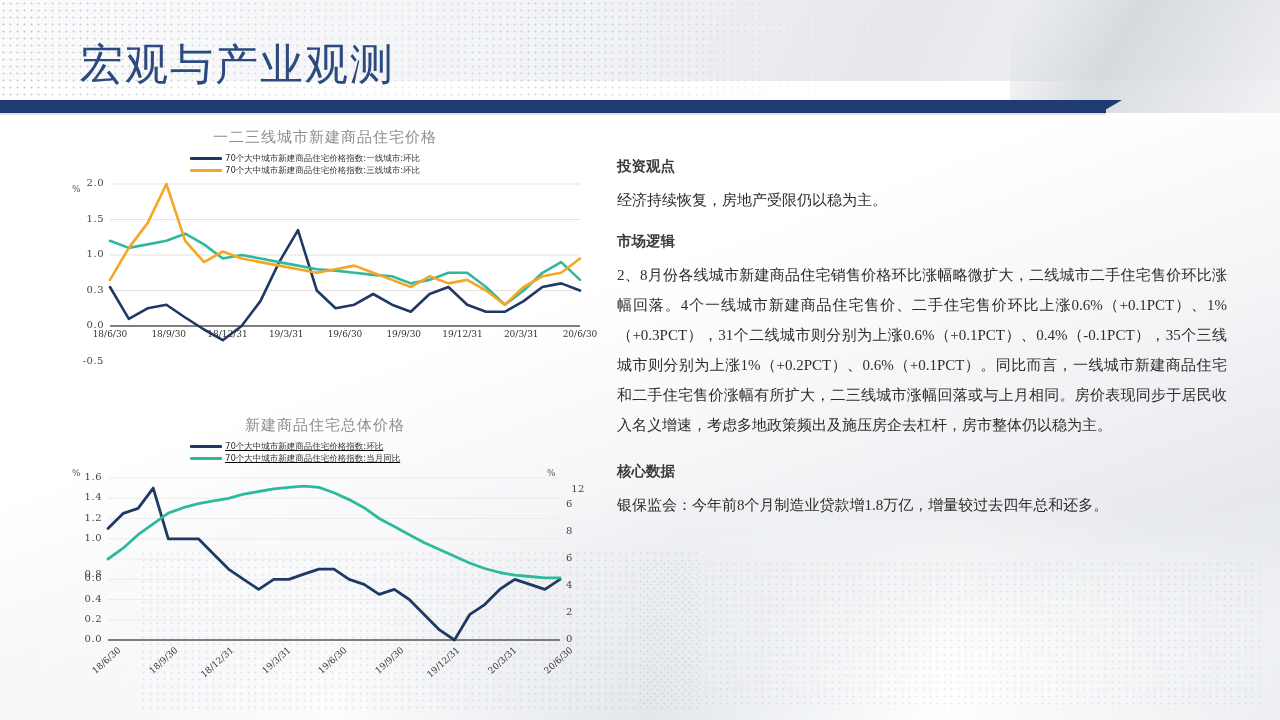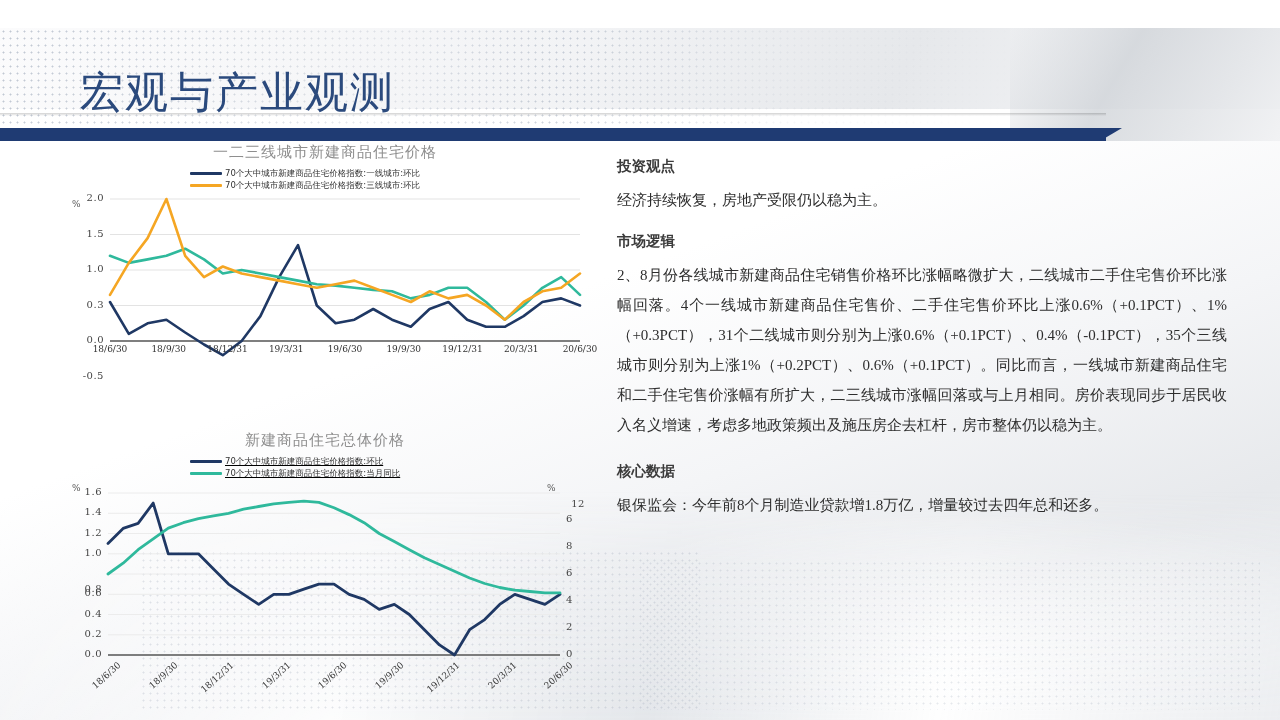--- a/index.html
+++ b/index.html
@@ -26,21 +26,20 @@
   .dotgrid{
     position:absolute;
     background-image:radial-gradient(rgba(110,125,150,.55) 0.9px, transparent 1.1px);
     background-size:7px 7px;
   }
 
   
   .header{
     position:absolute;left:0;top:0;width:1280px;height:81px;
     background:linear-gradient(115deg,#fbfbfc 0%,#f2f3f5 45%,#e6e8eb 70%,#f2f3f5 88%,#e9ebee 100%);
-    margin-top:28px;
   }
   .header-dots{
     position:absolute;left:0;top:0;width:1010px;height:113px;
     background-image:radial-gradient(rgba(120,135,160,.5) 0.9px, transparent 1.1px);
     background-size:7px 7px;
     -webkit-mask-image:linear-gradient(100deg,rgba(0,0,0,.9) 0%,rgba(0,0,0,.35) 38%,rgba(0,0,0,.75) 55%,rgba(0,0,0,.12) 78%,transparent 100%);
             mask-image:linear-gradient(100deg,rgba(0,0,0,.9) 0%,rgba(0,0,0,.35) 38%,rgba(0,0,0,.75) 55%,rgba(0,0,0,.12) 78%,transparent 100%);
   }
   .header-fold{
     position:absolute;right:0;top:0;width:270px;height:113px;
@@ -62,21 +61,21 @@
   .page-title{
     position:absolute;left:80px;top:36px;
     font-size:43px;letter-spacing:2px;color:#2b4a7d;
     font-family:"DejaVu Serif","Liberation Serif",serif;
     white-space:nowrap;
   }
 
   
   .charts{position:absolute;left:60px;top:128px;width:530px;height:570px;}
 
-  .chart-block{position:relative;margin-top:15px;}
+  .chart-block{position:relative;}
   .chart-title{
     text-align:center;font-size:15px;color:#8e8e8e;letter-spacing:1px;
     font-family:"DejaVu Serif","Liberation Serif",serif;
   }
   .legend{margin-top:5px;}
   .legend-row{display:flex;align-items:center;font-size:8.5px;color:#333;
     font-family:"DejaVu Sans","Liberation Sans",sans-serif;line-height:12px;}
   .legend-swatch{width:32px;height:3px;margin-right:3px;flex:none;border-radius:1px;}
 
   .plot{position:relative;}

